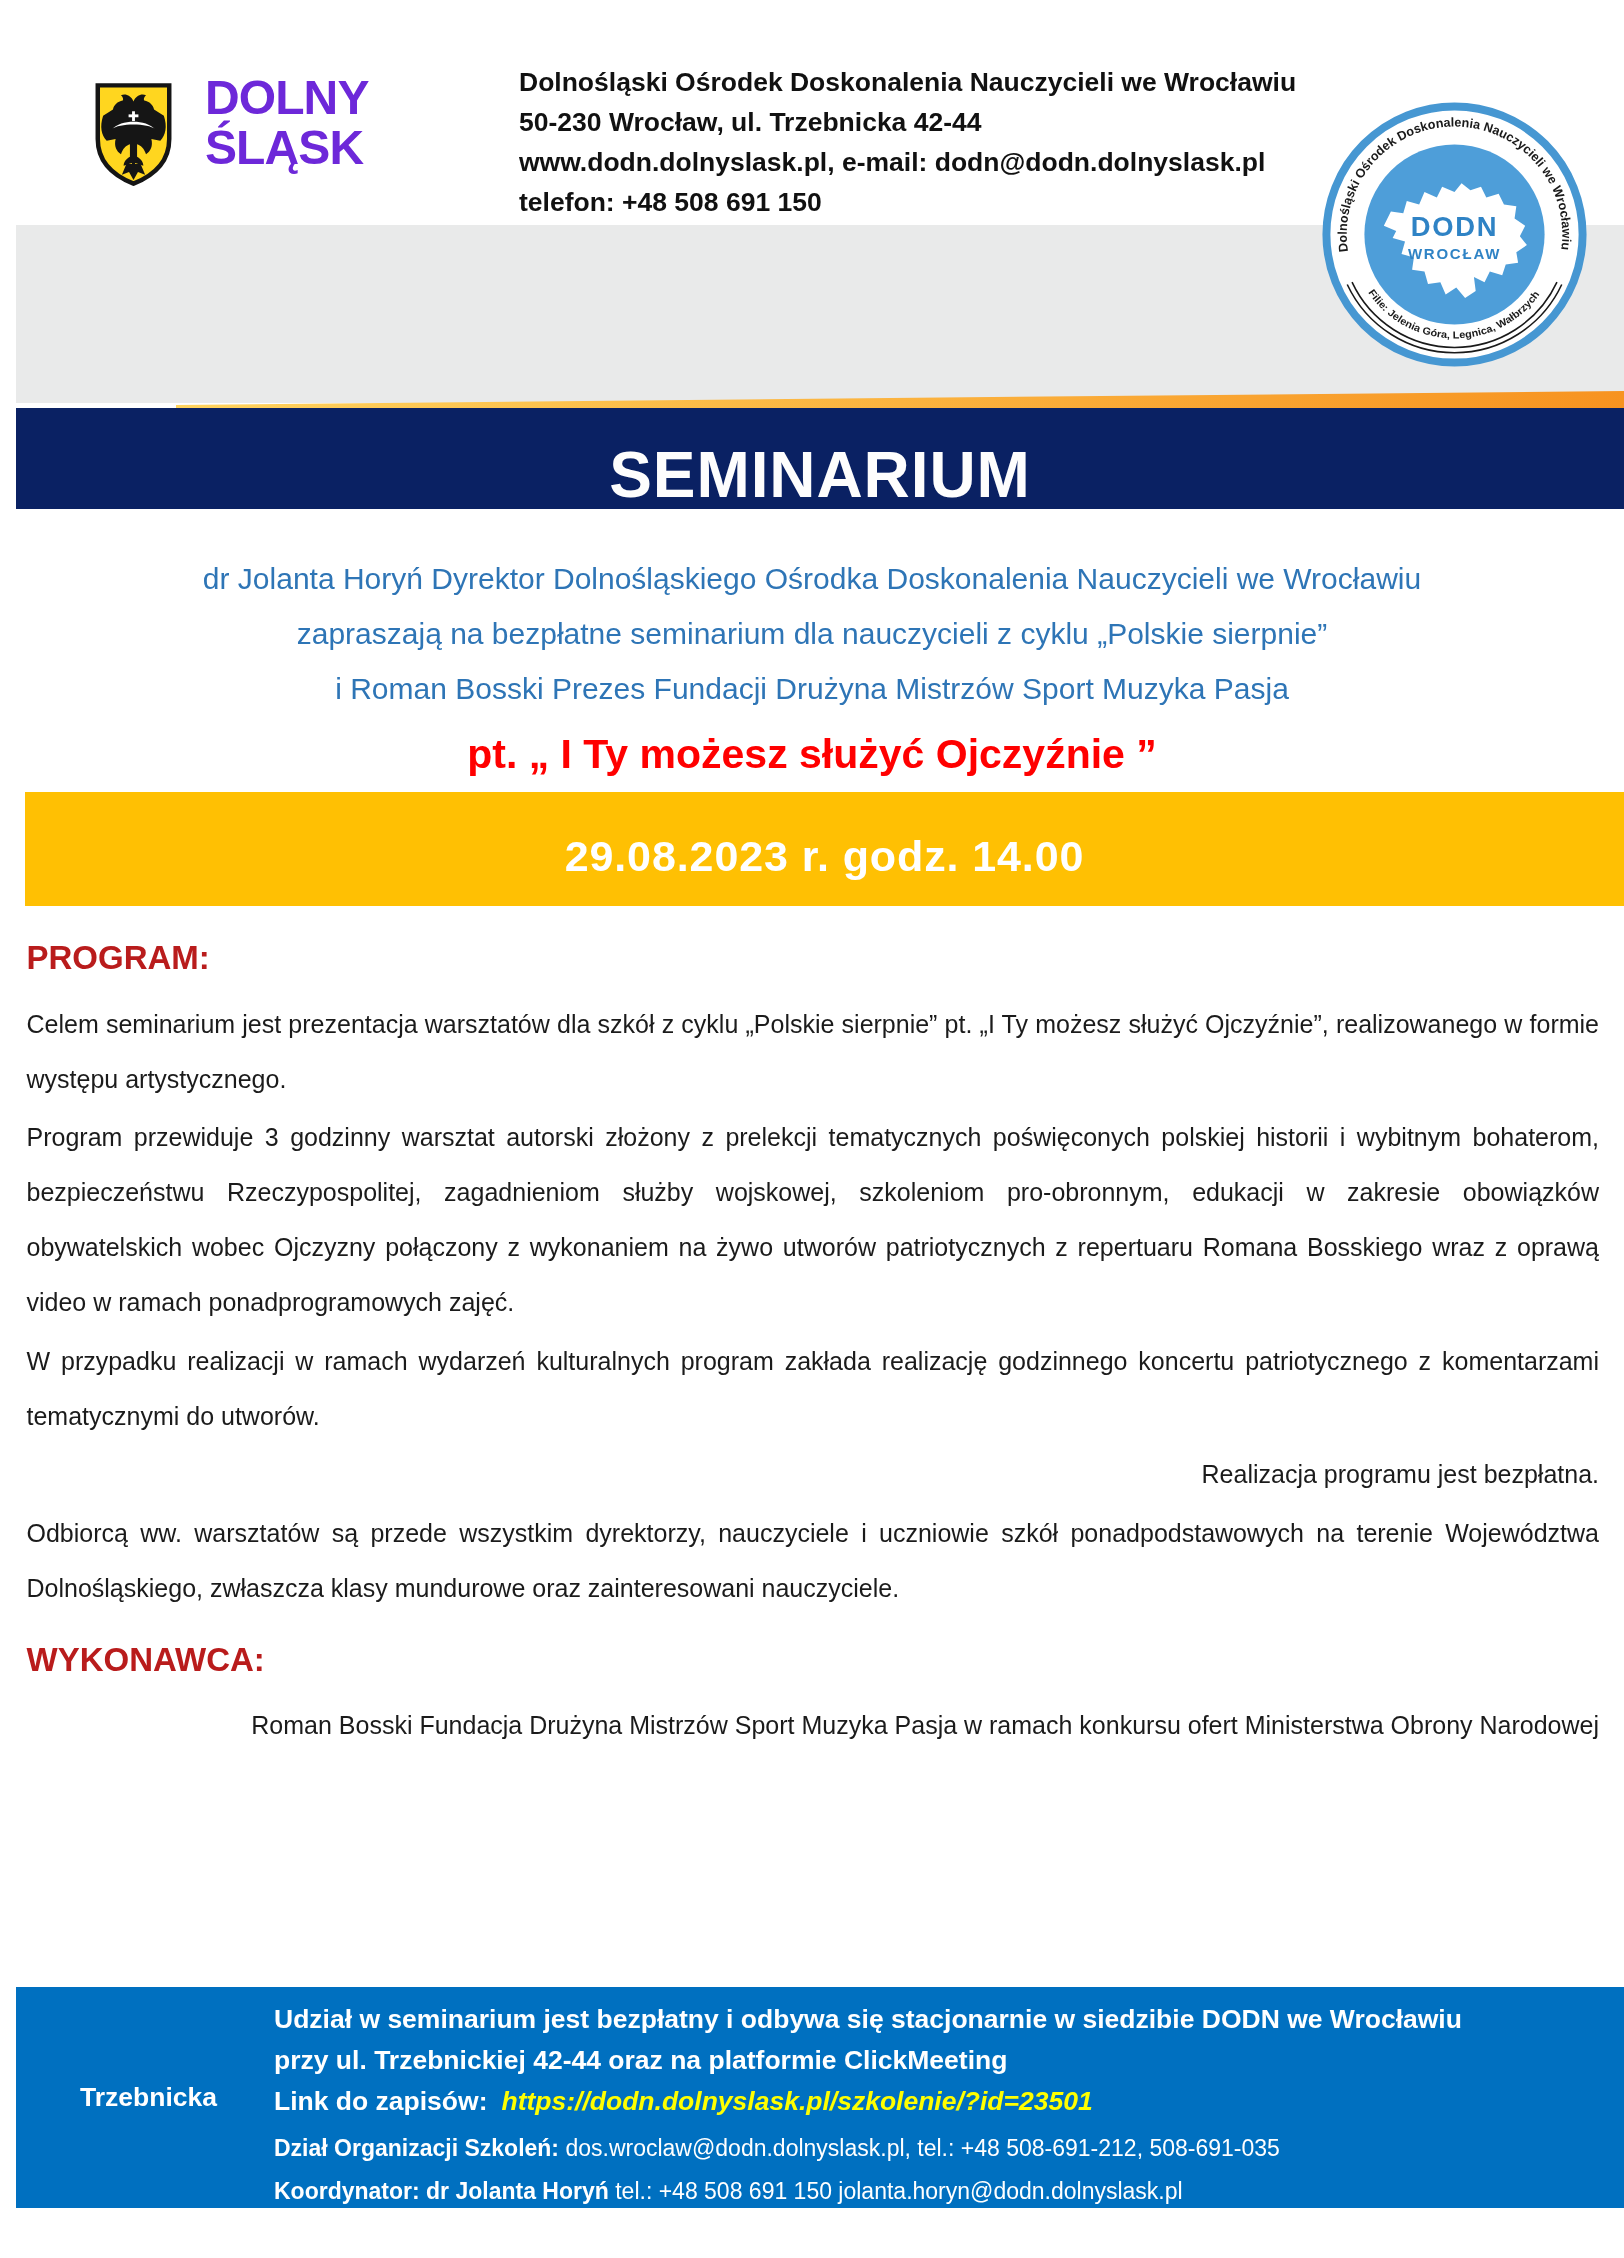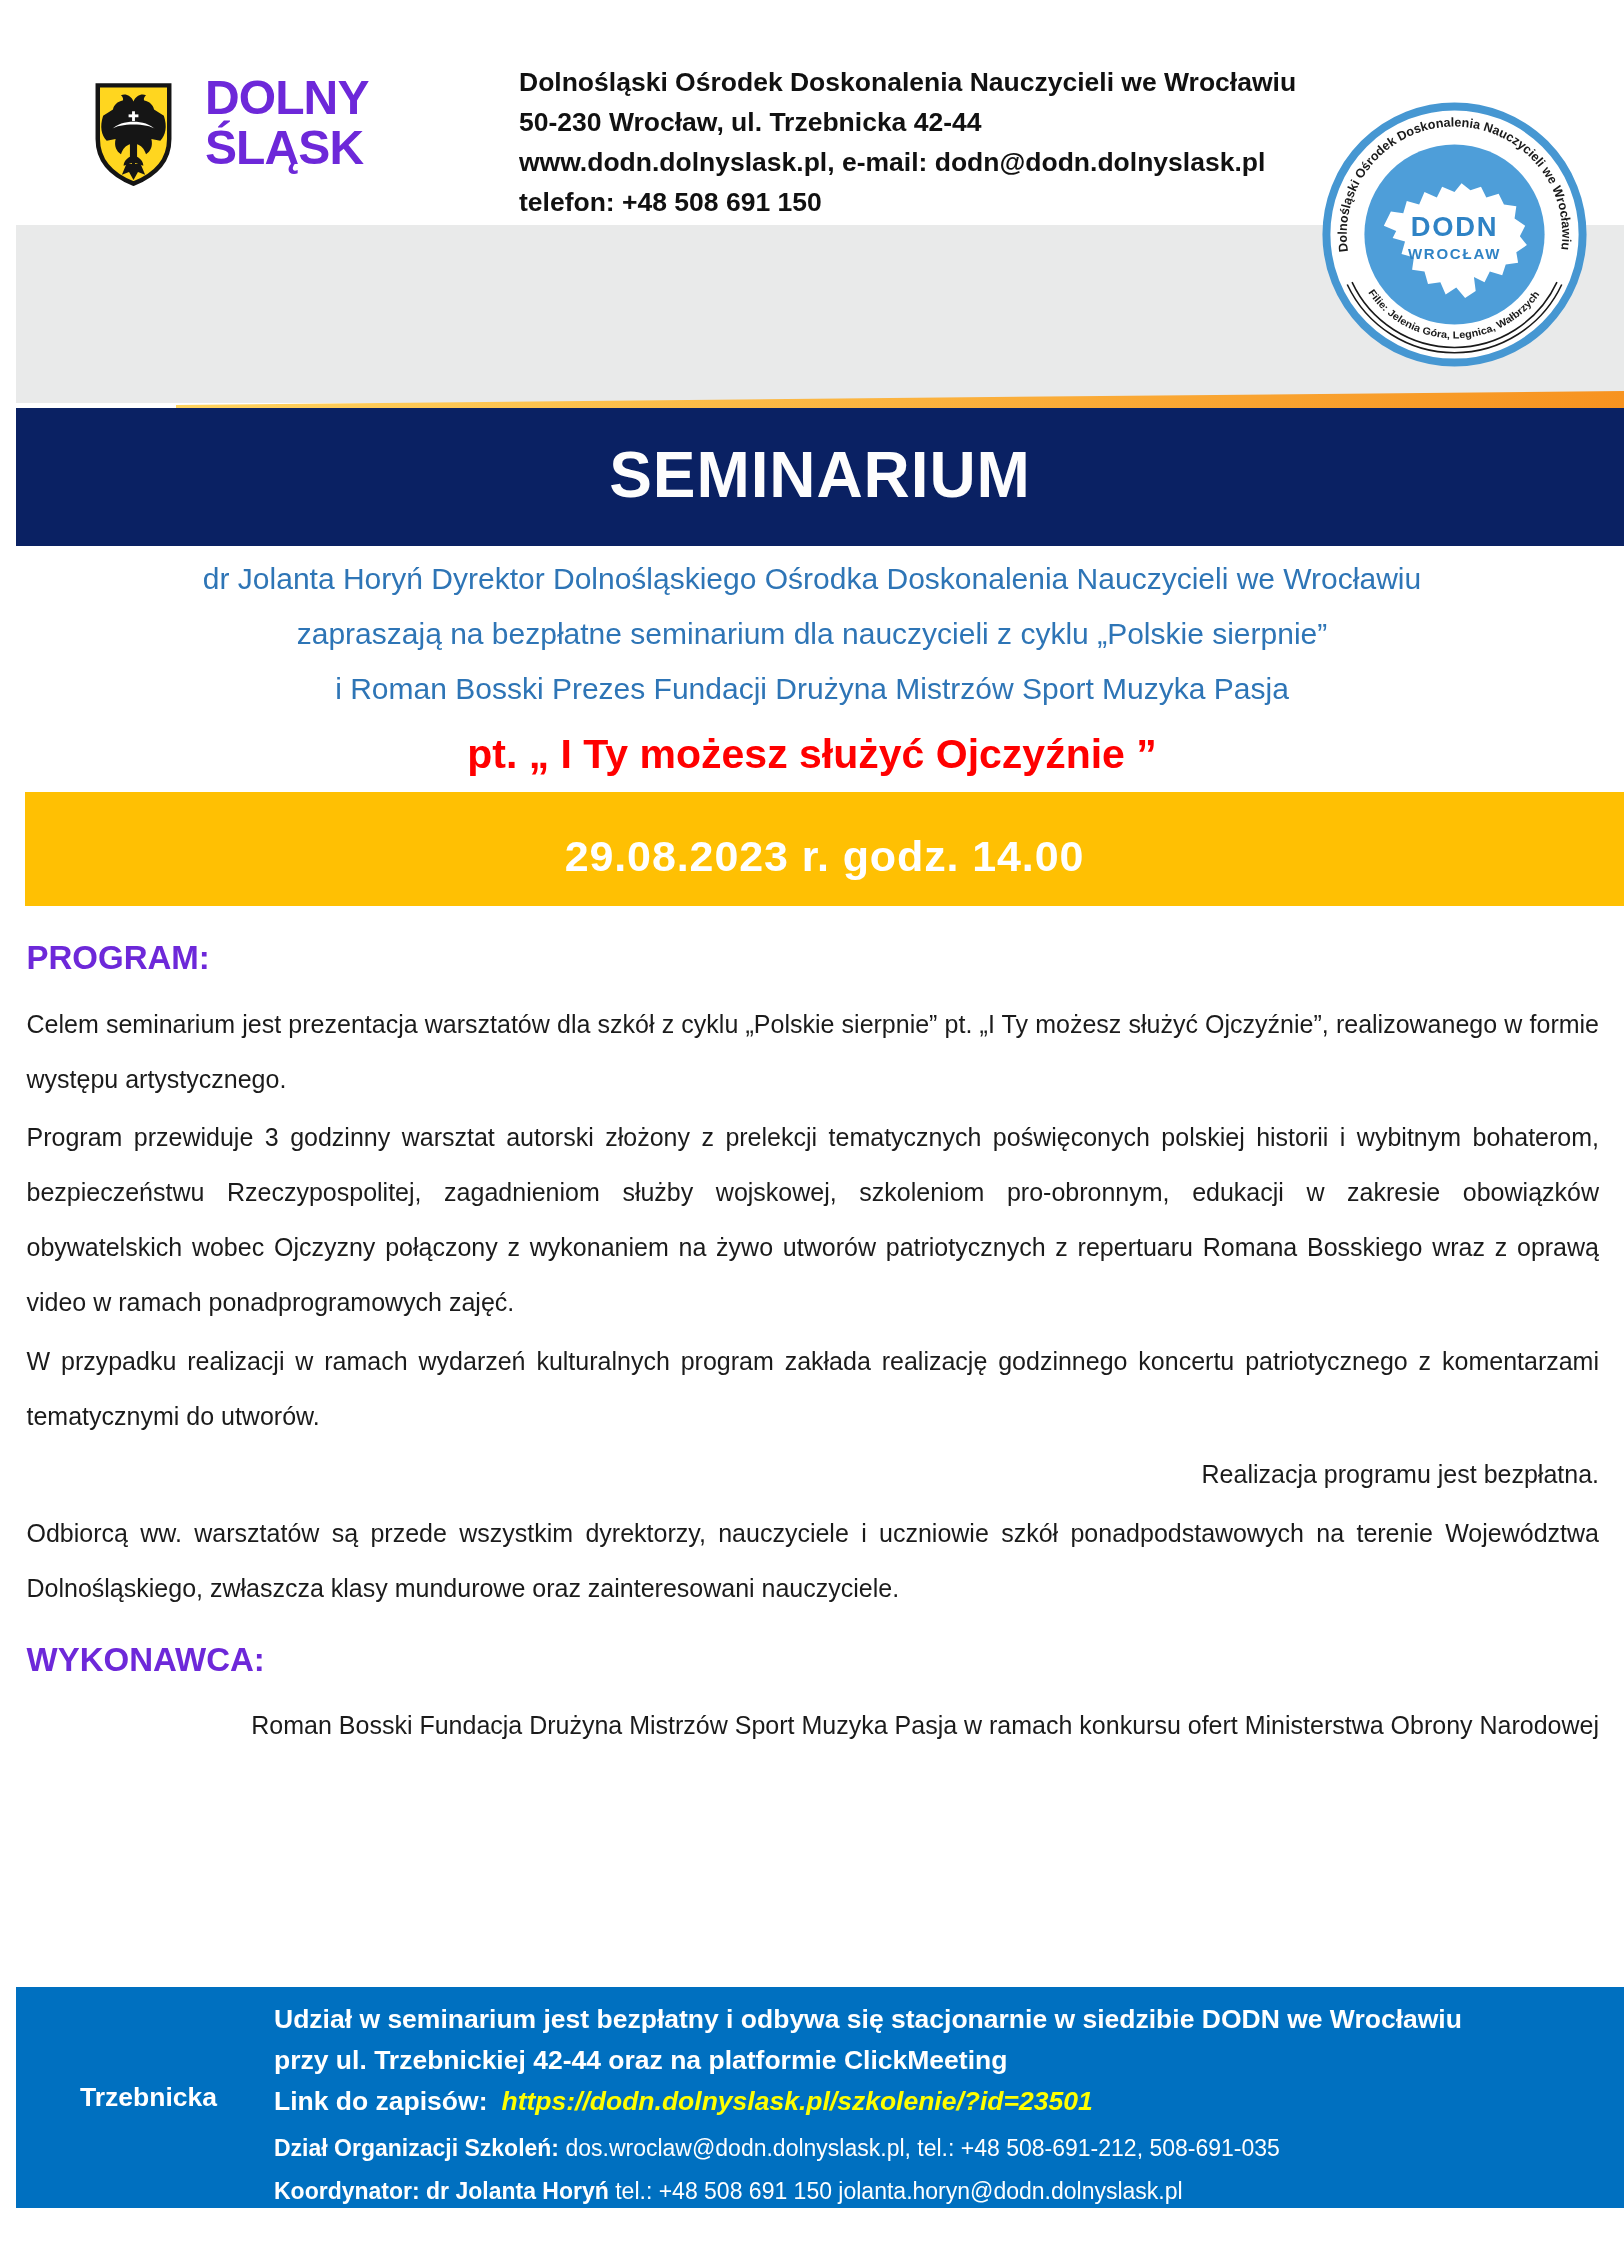--- a/index.html
+++ b/index.html
@@ -23,37 +23,37 @@
   .seal-arc-bottom{font-size:11.5px;font-weight:700;fill:#1a1a1a;}
   .seal-center1{font-size:31px;font-weight:800;fill:#2f83c5;letter-spacing:2px;font-family:"Liberation Sans",sans-serif;}
   .seal-center2{font-size:17px;font-weight:800;fill:#2f83c5;letter-spacing:2px;font-family:"Liberation Sans",sans-serif;}
 
   
   .swoosh{position:absolute;left:176px;right:0;top:391px;height:17px;
           background:linear-gradient(90deg,#ffd35e,#f79320);
           clip-path:polygon(0 82%,100% 0,100% 100%,0 100%);}
 
   
-  .title-band{position:absolute;left:16px;right:0;top:408px;height:138px;background:#0a2163;
+  .title-band{position:absolute;left:16px;right:0;top:408px;height:101px;background:#0a2163;
               text-align:center;line-height:135px;font-size:64px;font-weight:700;
               letter-spacing:0.9px;color:#fdfdfd;}
 
   
   .intro{position:absolute;left:0;width:100%;top:551px;text-align:center;}
   .intro-line{font-size:30px;line-height:55px;color:#2e75b6;}
   .intro-title{margin-top:10.6px;font-size:41px;line-height:55px;font-weight:700;color:#ff0000;}
 
   
   .date-band{position:absolute;left:25px;right:0;top:792px;height:114px;background:#ffc003;
              text-align:center;line-height:129px;font-size:43px;font-weight:700;
              letter-spacing:0.9px;color:#ffffff;}
 
   
   .content{position:absolute;left:26.5px;right:25px;top:937px;}
-  .content h2{margin:23px 0 17.6px 0;font-size:33px;line-height:42px;font-weight:700;color:#6d28d9;}
+  .content h2{margin:23px 0 17.6px 0;font-size:33px;line-height:42px;font-weight:700;color:#b91c1c;}
   .content h2:first-child{margin-top:0;}
   .content p{margin:0 0 3.5px 0;font-size:25px;line-height:55px;text-align:justify;color:#1b1b1b;}
   .content p.no-just{text-align:right;}
 
   
   .footer{position:absolute;left:16px;right:0;top:1987px;height:221px;background:#0070c0;color:#ffffff;}
   .footer-label{position:absolute;left:64px;top:95px;font-size:26.5px;font-weight:700;}
   .footer-body{position:absolute;left:258px;top:12.4px;right:35px;}
   .f-line{font-size:26.5px;line-height:41px;}
   .f-bold{font-weight:700;}

